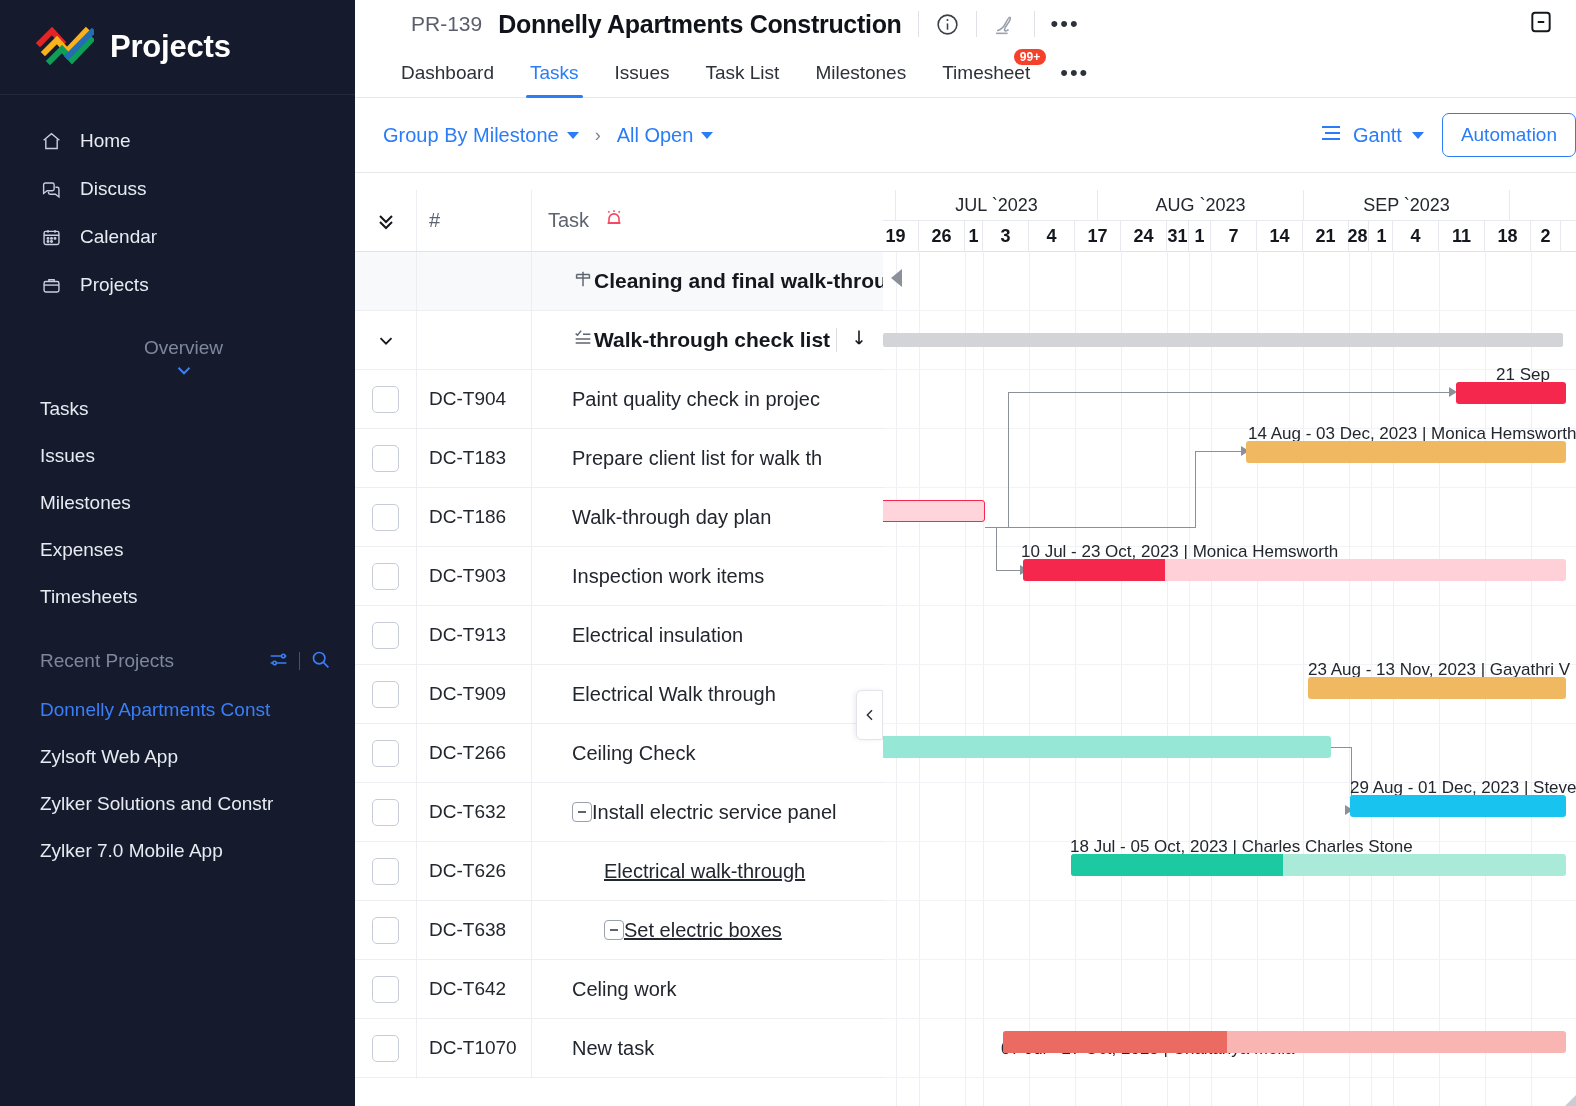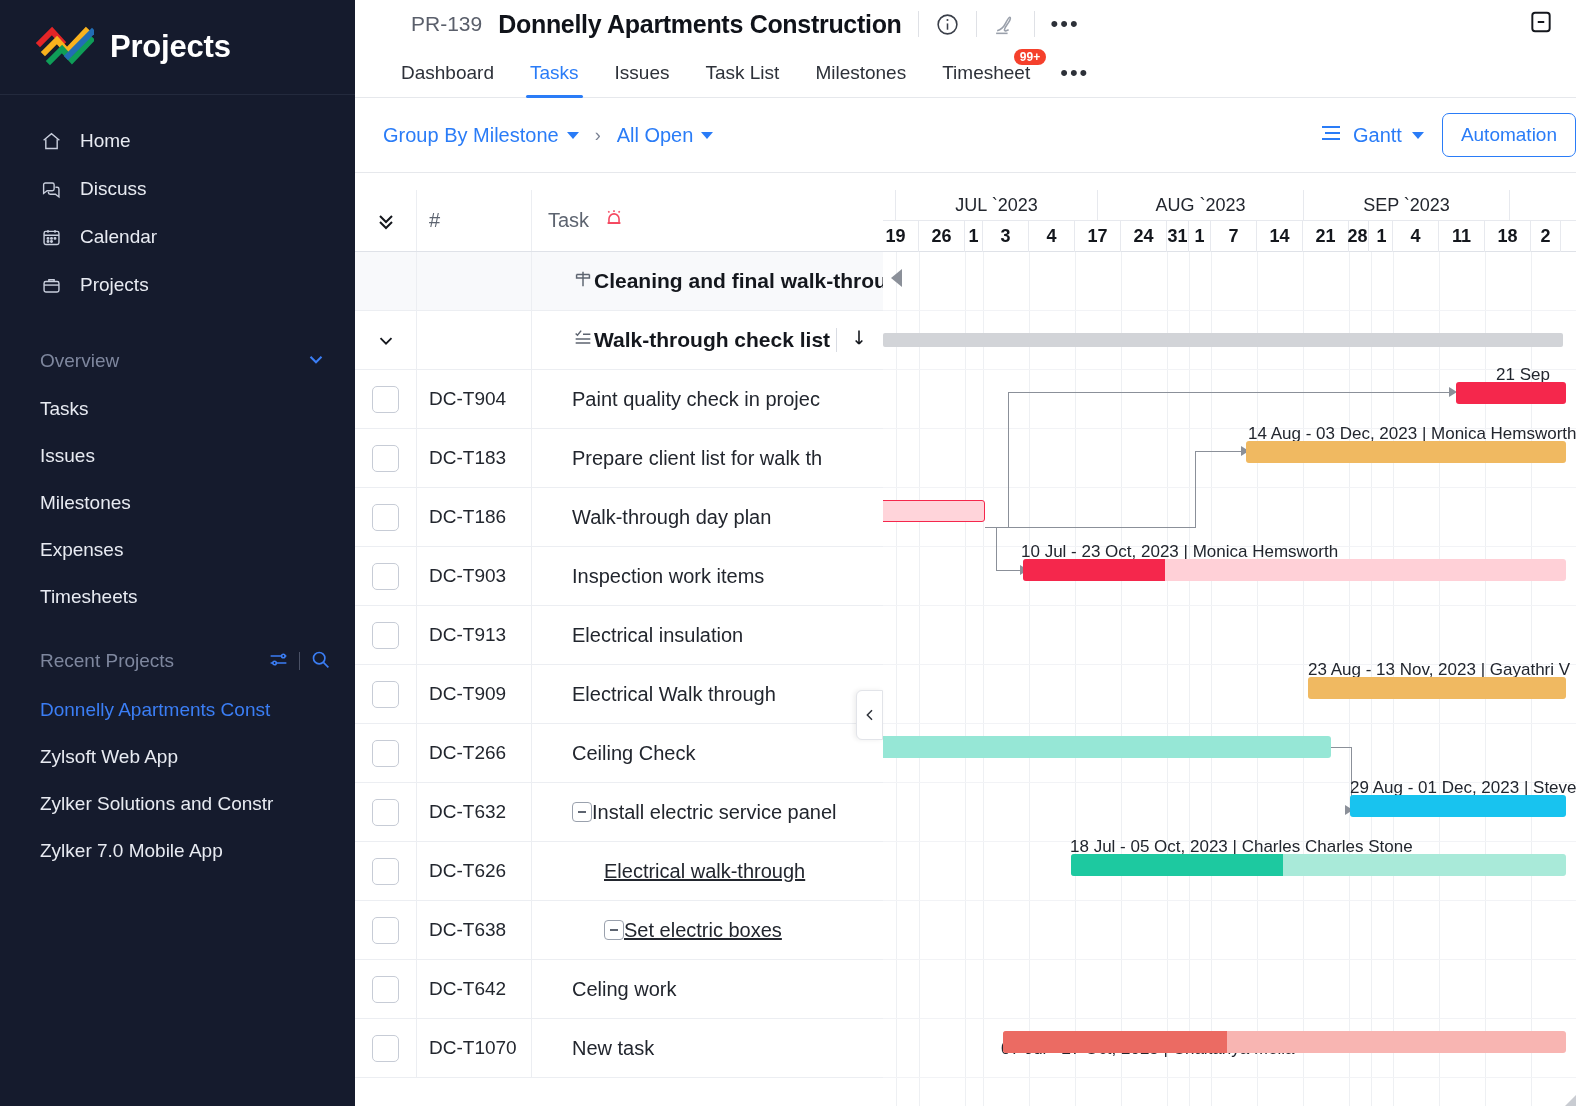--- a/index.html
+++ b/index.html
@@ -34,21 +34,21 @@
     display: flex; align-items: center; gap: 18px;
     height: 48px; padding-left: 40px; cursor: pointer;
   }
   .nav-icon { width: 22px; height: 22px; flex: 0 0 22px; display:flex; align-items:center; justify-content:center; }
   .nav-icon svg { display:block; }
   .nav-label { font-size: 19px; color: #e8ebf2; }
 
   .section-head {
     display: flex; align-items: center; justify-content: space-between;
     padding: 0 28px 0 40px;
-    height: 48px; margin-top: 28px;
+    height: 48px; margin-top: 28px; flex-direction: column;
   }
   .section-title { font-size: 19px; color: #7e879e; }
   .chev-down { color:#3b7ef5; }
   .sub-item {
     height: 47px; display: flex; align-items: center;
     padding-left: 40px; font-size: 19px; color: #e8ebf2; cursor: pointer;
   }
 
   .recent-head {
     display: flex; align-items: center;

